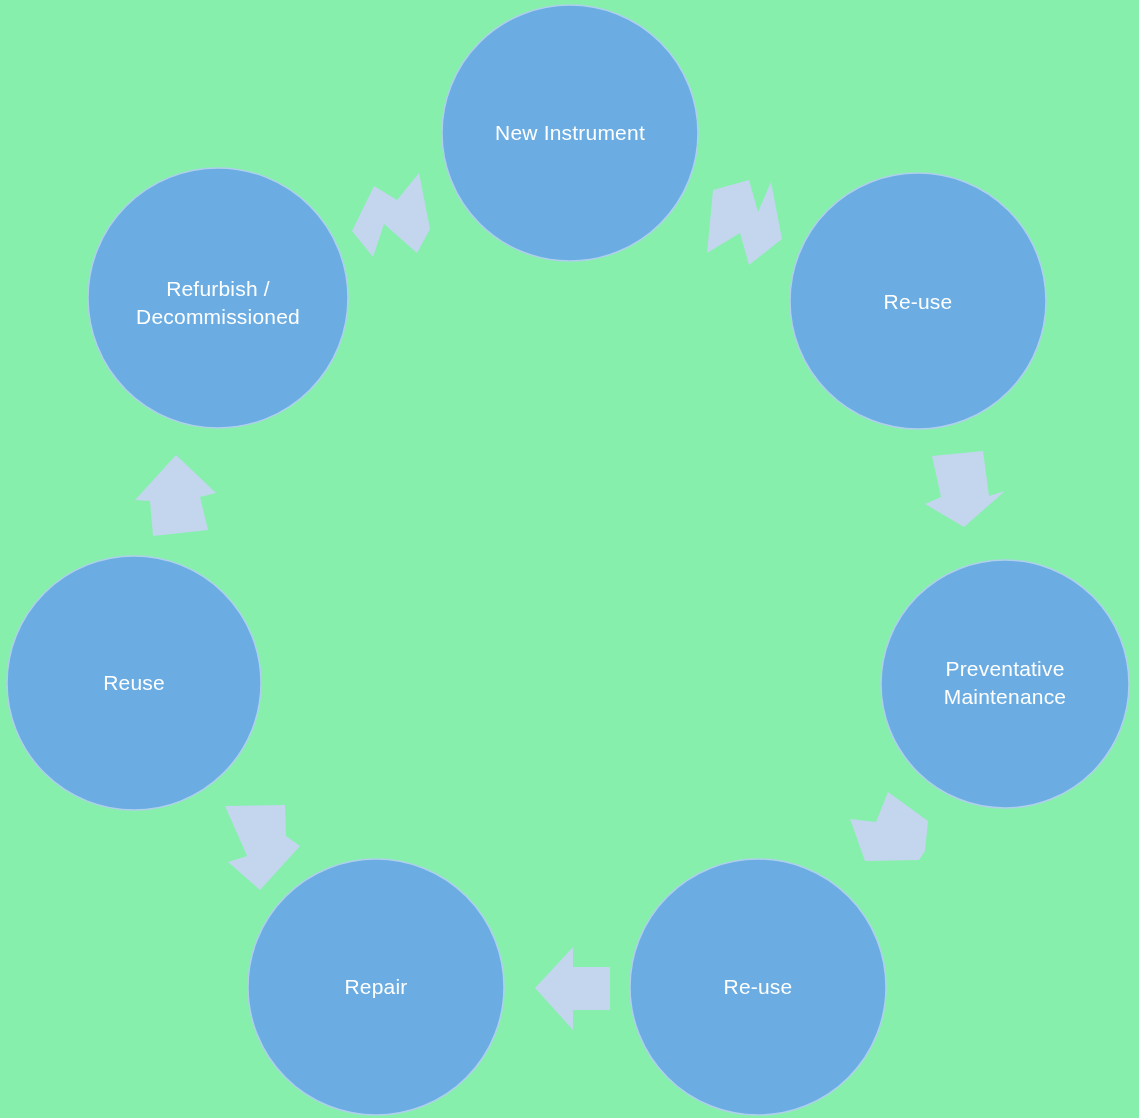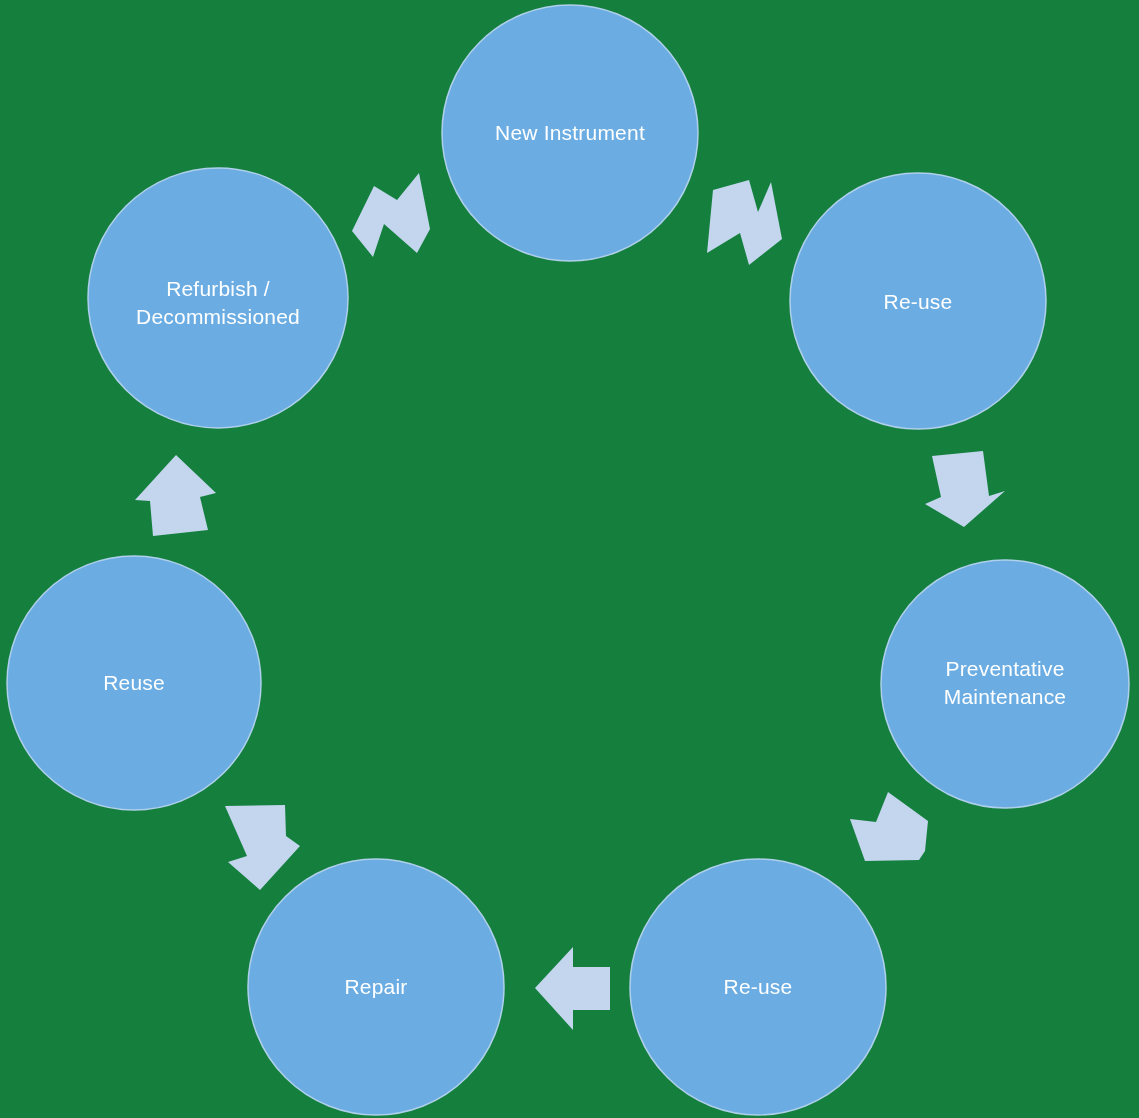--- a/index.html
+++ b/index.html
@@ -8,21 +8,21 @@
     padding: 0;
     background: #ffffff;
   }
   body {
     font-family: "Liberation Sans", sans-serif;
   }
   #diagram-root {
     position: relative;
     width: 1139px;
     height: 1118px;
-    background: #15803d;
+    background: #86efac;
     overflow: hidden;
   }
   #cycle-svg {
     position: absolute;
     left: 0;
     top: 0;
     width: 1139px;
     height: 1118px;
     display: block;
   }

